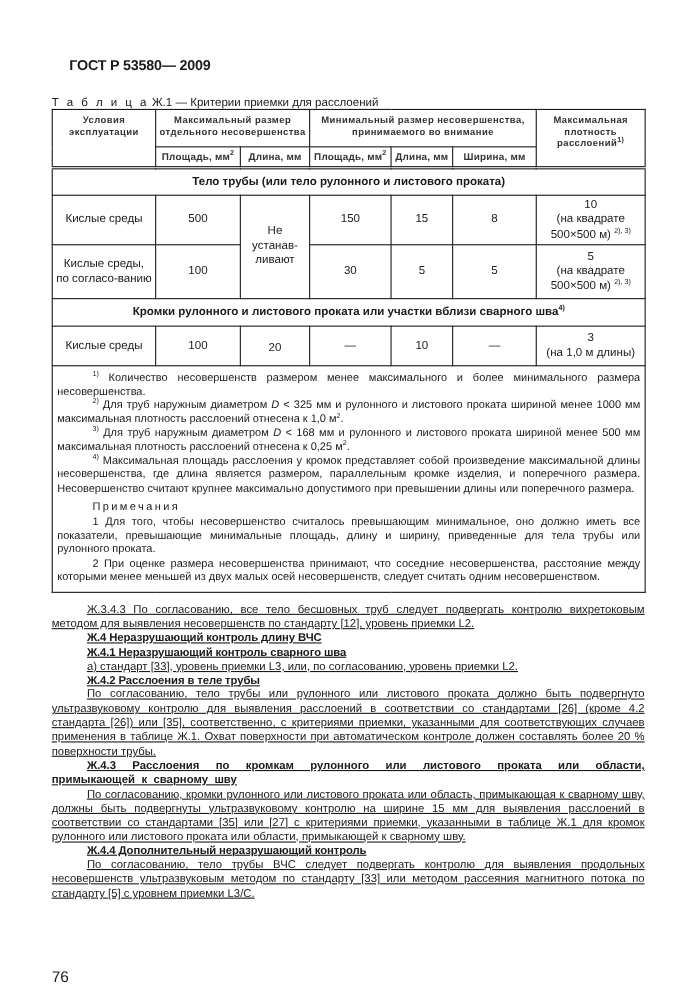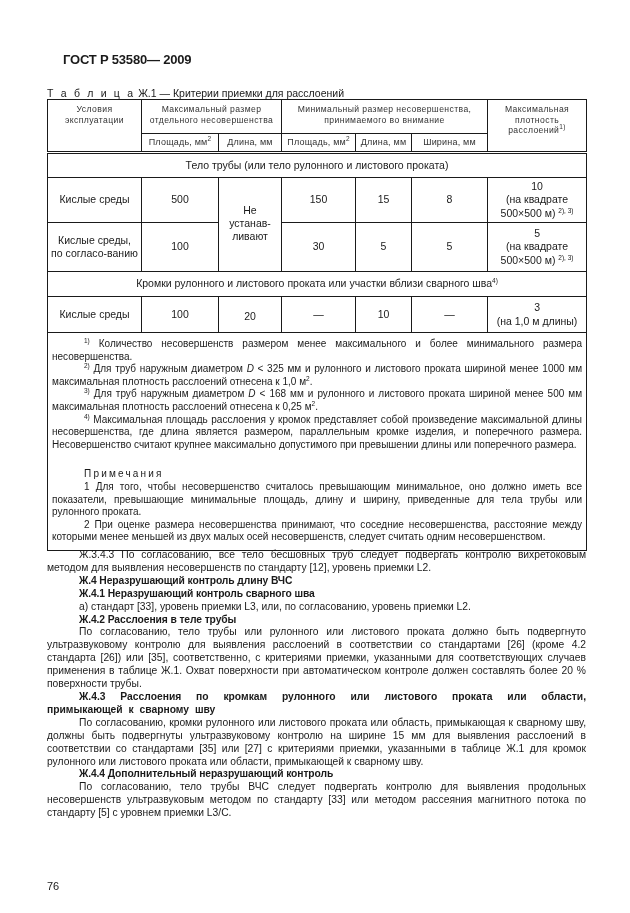--- a/index.html
+++ b/index.html
@@ -29,52 +29,52 @@
       table-layout: fixed;
     }
     .tbl td, .tbl th {
       border: 1px solid #1a1a1a;
       text-align: center;
       vertical-align: middle;
       font-weight: normal;
       line-height: 1.25;
       padding: 1px 3px;
     }
-    .tbl th { font-size: 8.6px; letter-spacing: 0.4px; color: #333; }
+    .tbl th { font-size: 8.6px; letter-spacing: 0.4px; color: #333; font-weight: bold; }
     .tbl .hdr-top th { height: 34px; vertical-align: top; padding-top: 4px; }
     .tbl .hdr-sub th { height: 19px; font-size: 9px; letter-spacing: 0.2px; }
     .tbl .double-top td { border-top: 3px double #1a1a1a; }
-    .tbl .section td { height: 25px; font-size: 10.5px; }
+    .tbl .section td { height: 25px; font-size: 10.5px; font-weight: bold; }
     .tbl .row1 td { height: 45px; font-size: 10.5px; }
     .tbl .row2 td { height: 49px; font-size: 10.5px; }
     .tbl .row3 td { height: 36px; font-size: 10.5px; }
     sup { font-size: 6.5px; vertical-align: super; line-height: 0; }
     .tbl td.notes {
       text-align: justify;
       vertical-align: top;
       padding: 5px 4px 6px 4px;
       font-size: 10px;
       line-height: 12.6px;
     }
     .notes p { text-indent: 32px; }
-    .notes .notes-head { letter-spacing: 2.2px; margin-top: 17px; }
+    .notes .notes-head { letter-spacing: 2.2px; margin-top: 5px; }
     .it { font-style: italic; }
 
     
     .body-text {
       position: absolute; left: 47px; top: 549px; width: 539px;
       font-size: 10.3px; line-height: 12.9px;
       text-align: justify;
     }
-    .body-text p { text-indent: 32px; }
+    .body-text p { text-indent: 32px; text-decoration: underline; }
     .body-text p.h { font-weight: bold; letter-spacing: -0.1px; }
     .body-text p.h-wide { font-weight: bold; word-spacing: 3px; }
     .page-number {
       position: absolute; left: 47px; top: 880px;
-      font-size: 11px;
+      font-size: 14px;
     }
   </style>
 </head>
 <body>
 
 <div class="doc-id">ГОСТ Р 53580— 2009</div>
 
 <div class="table-caption">
   <span class="spaced">Т а б л и ц а</span><span> Ж.1 — Критерии приемки для расслоений</span>
 </div>

